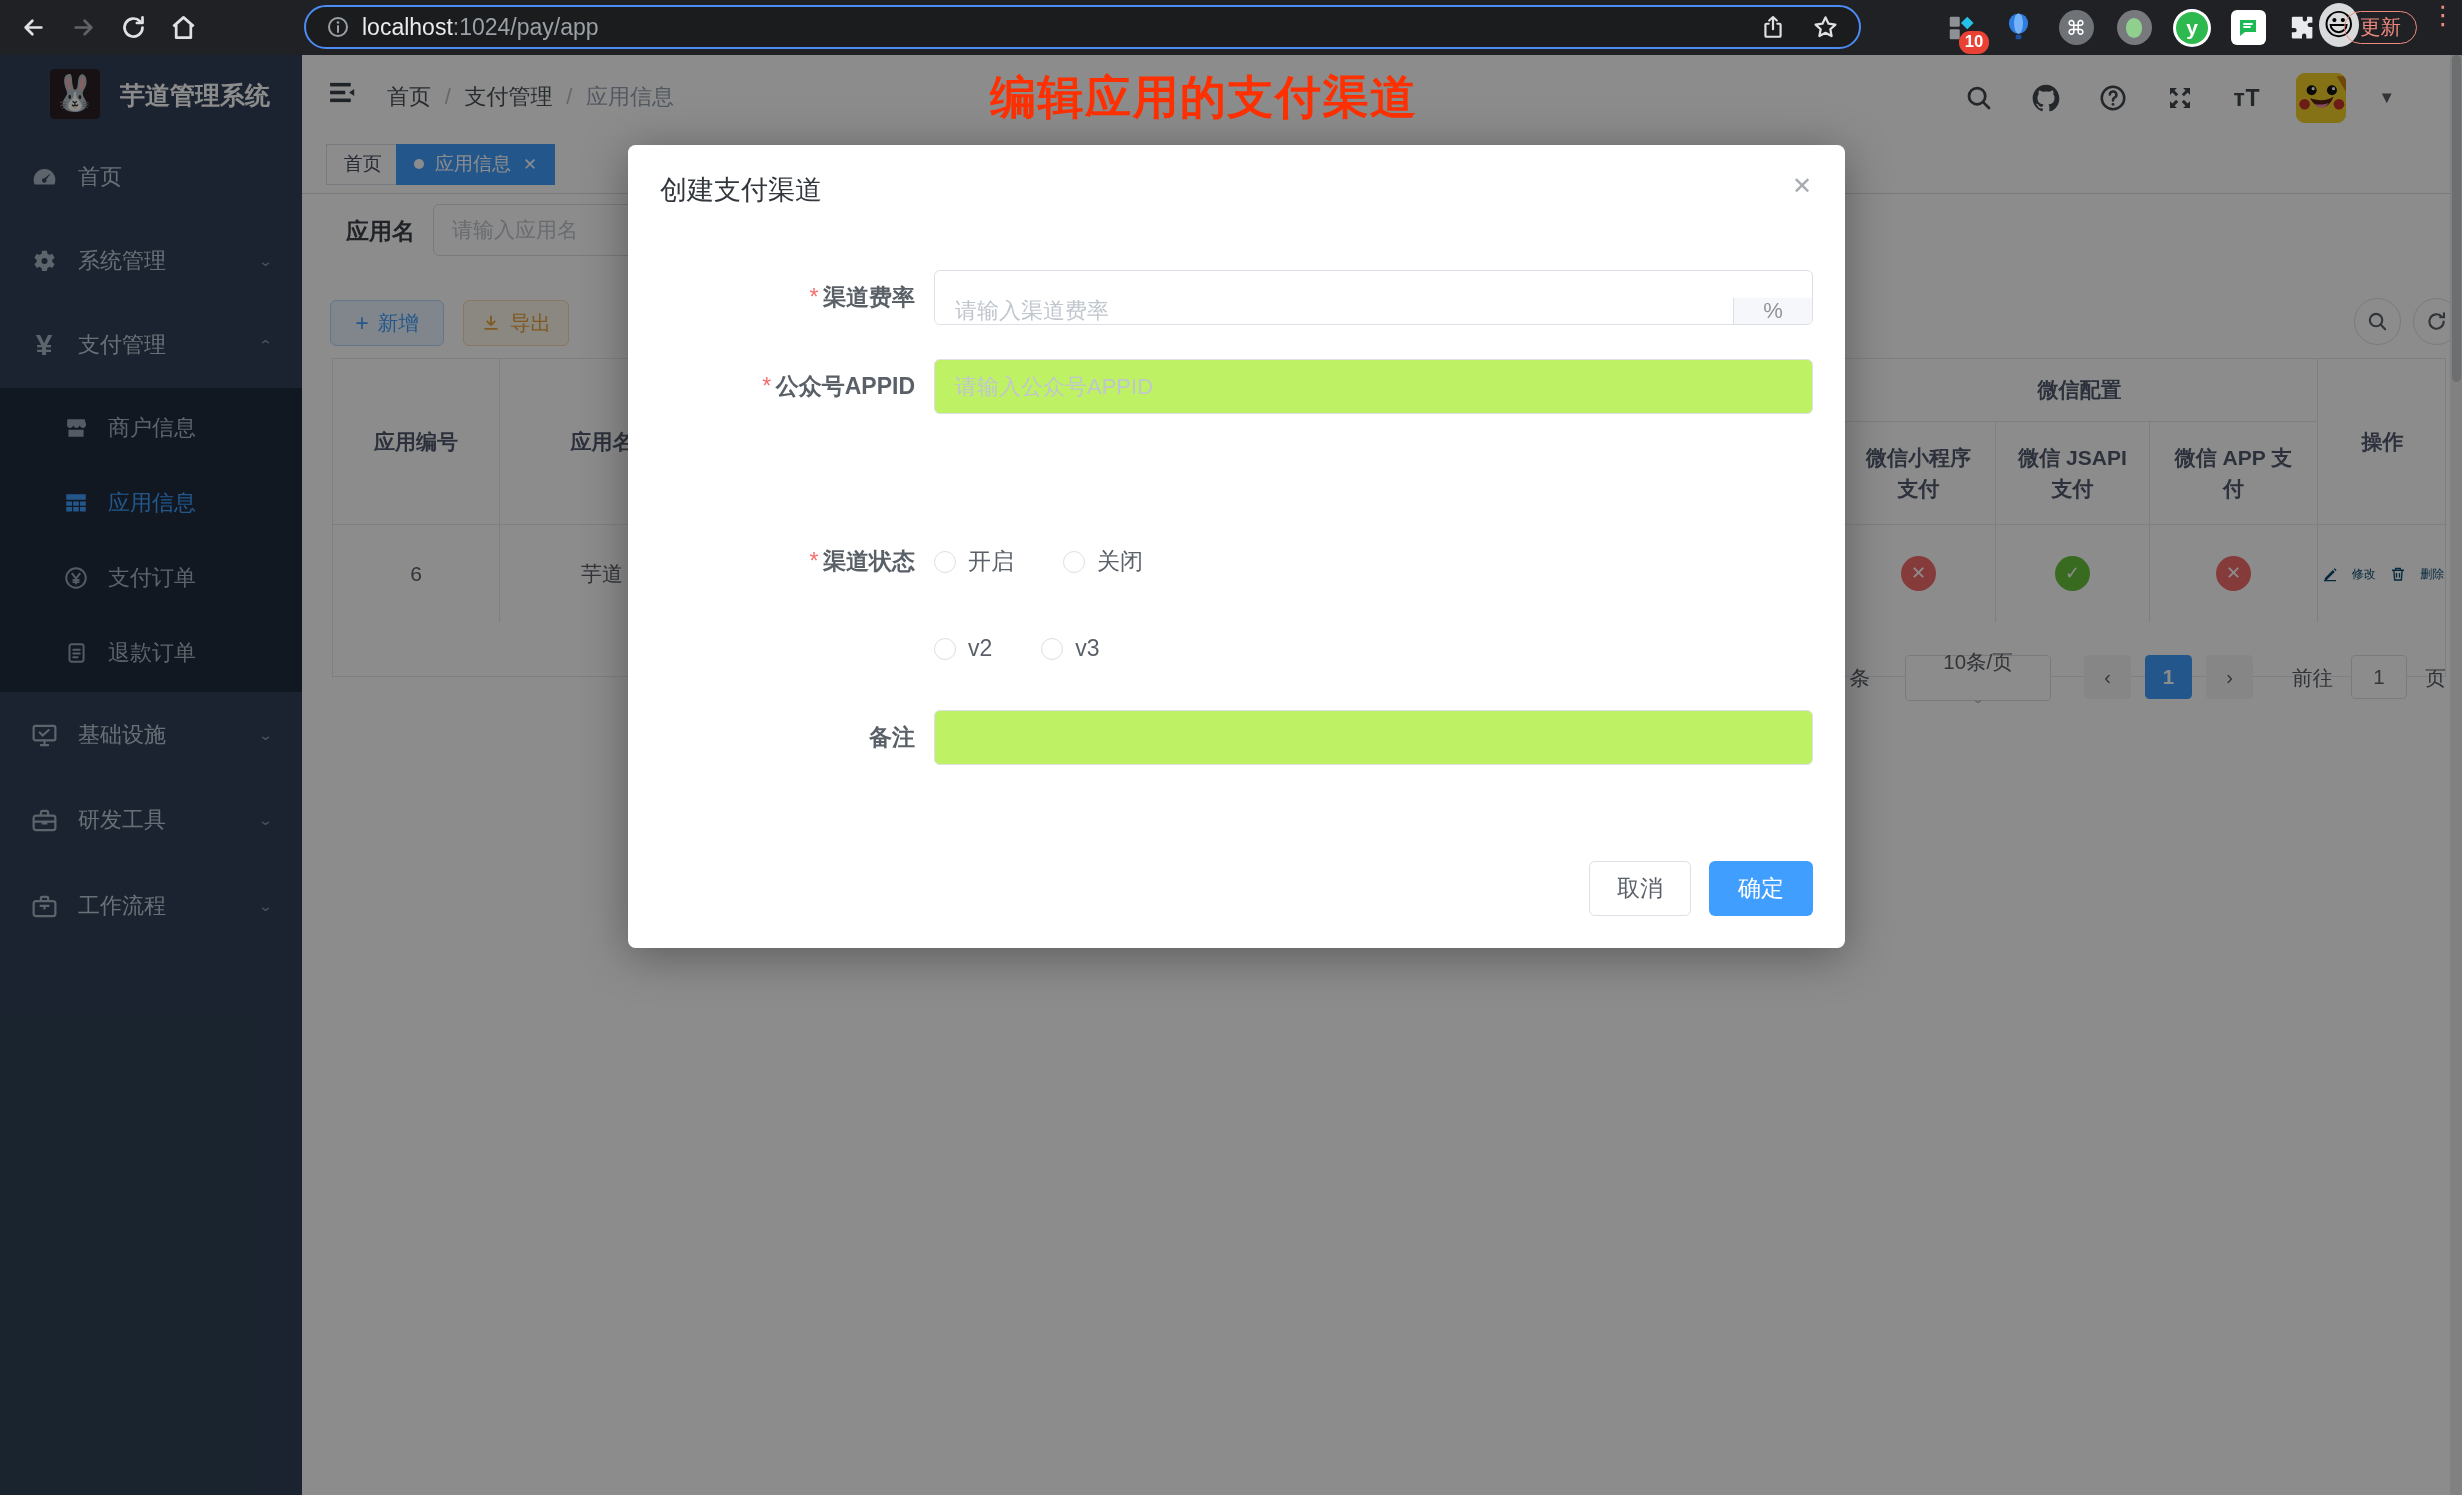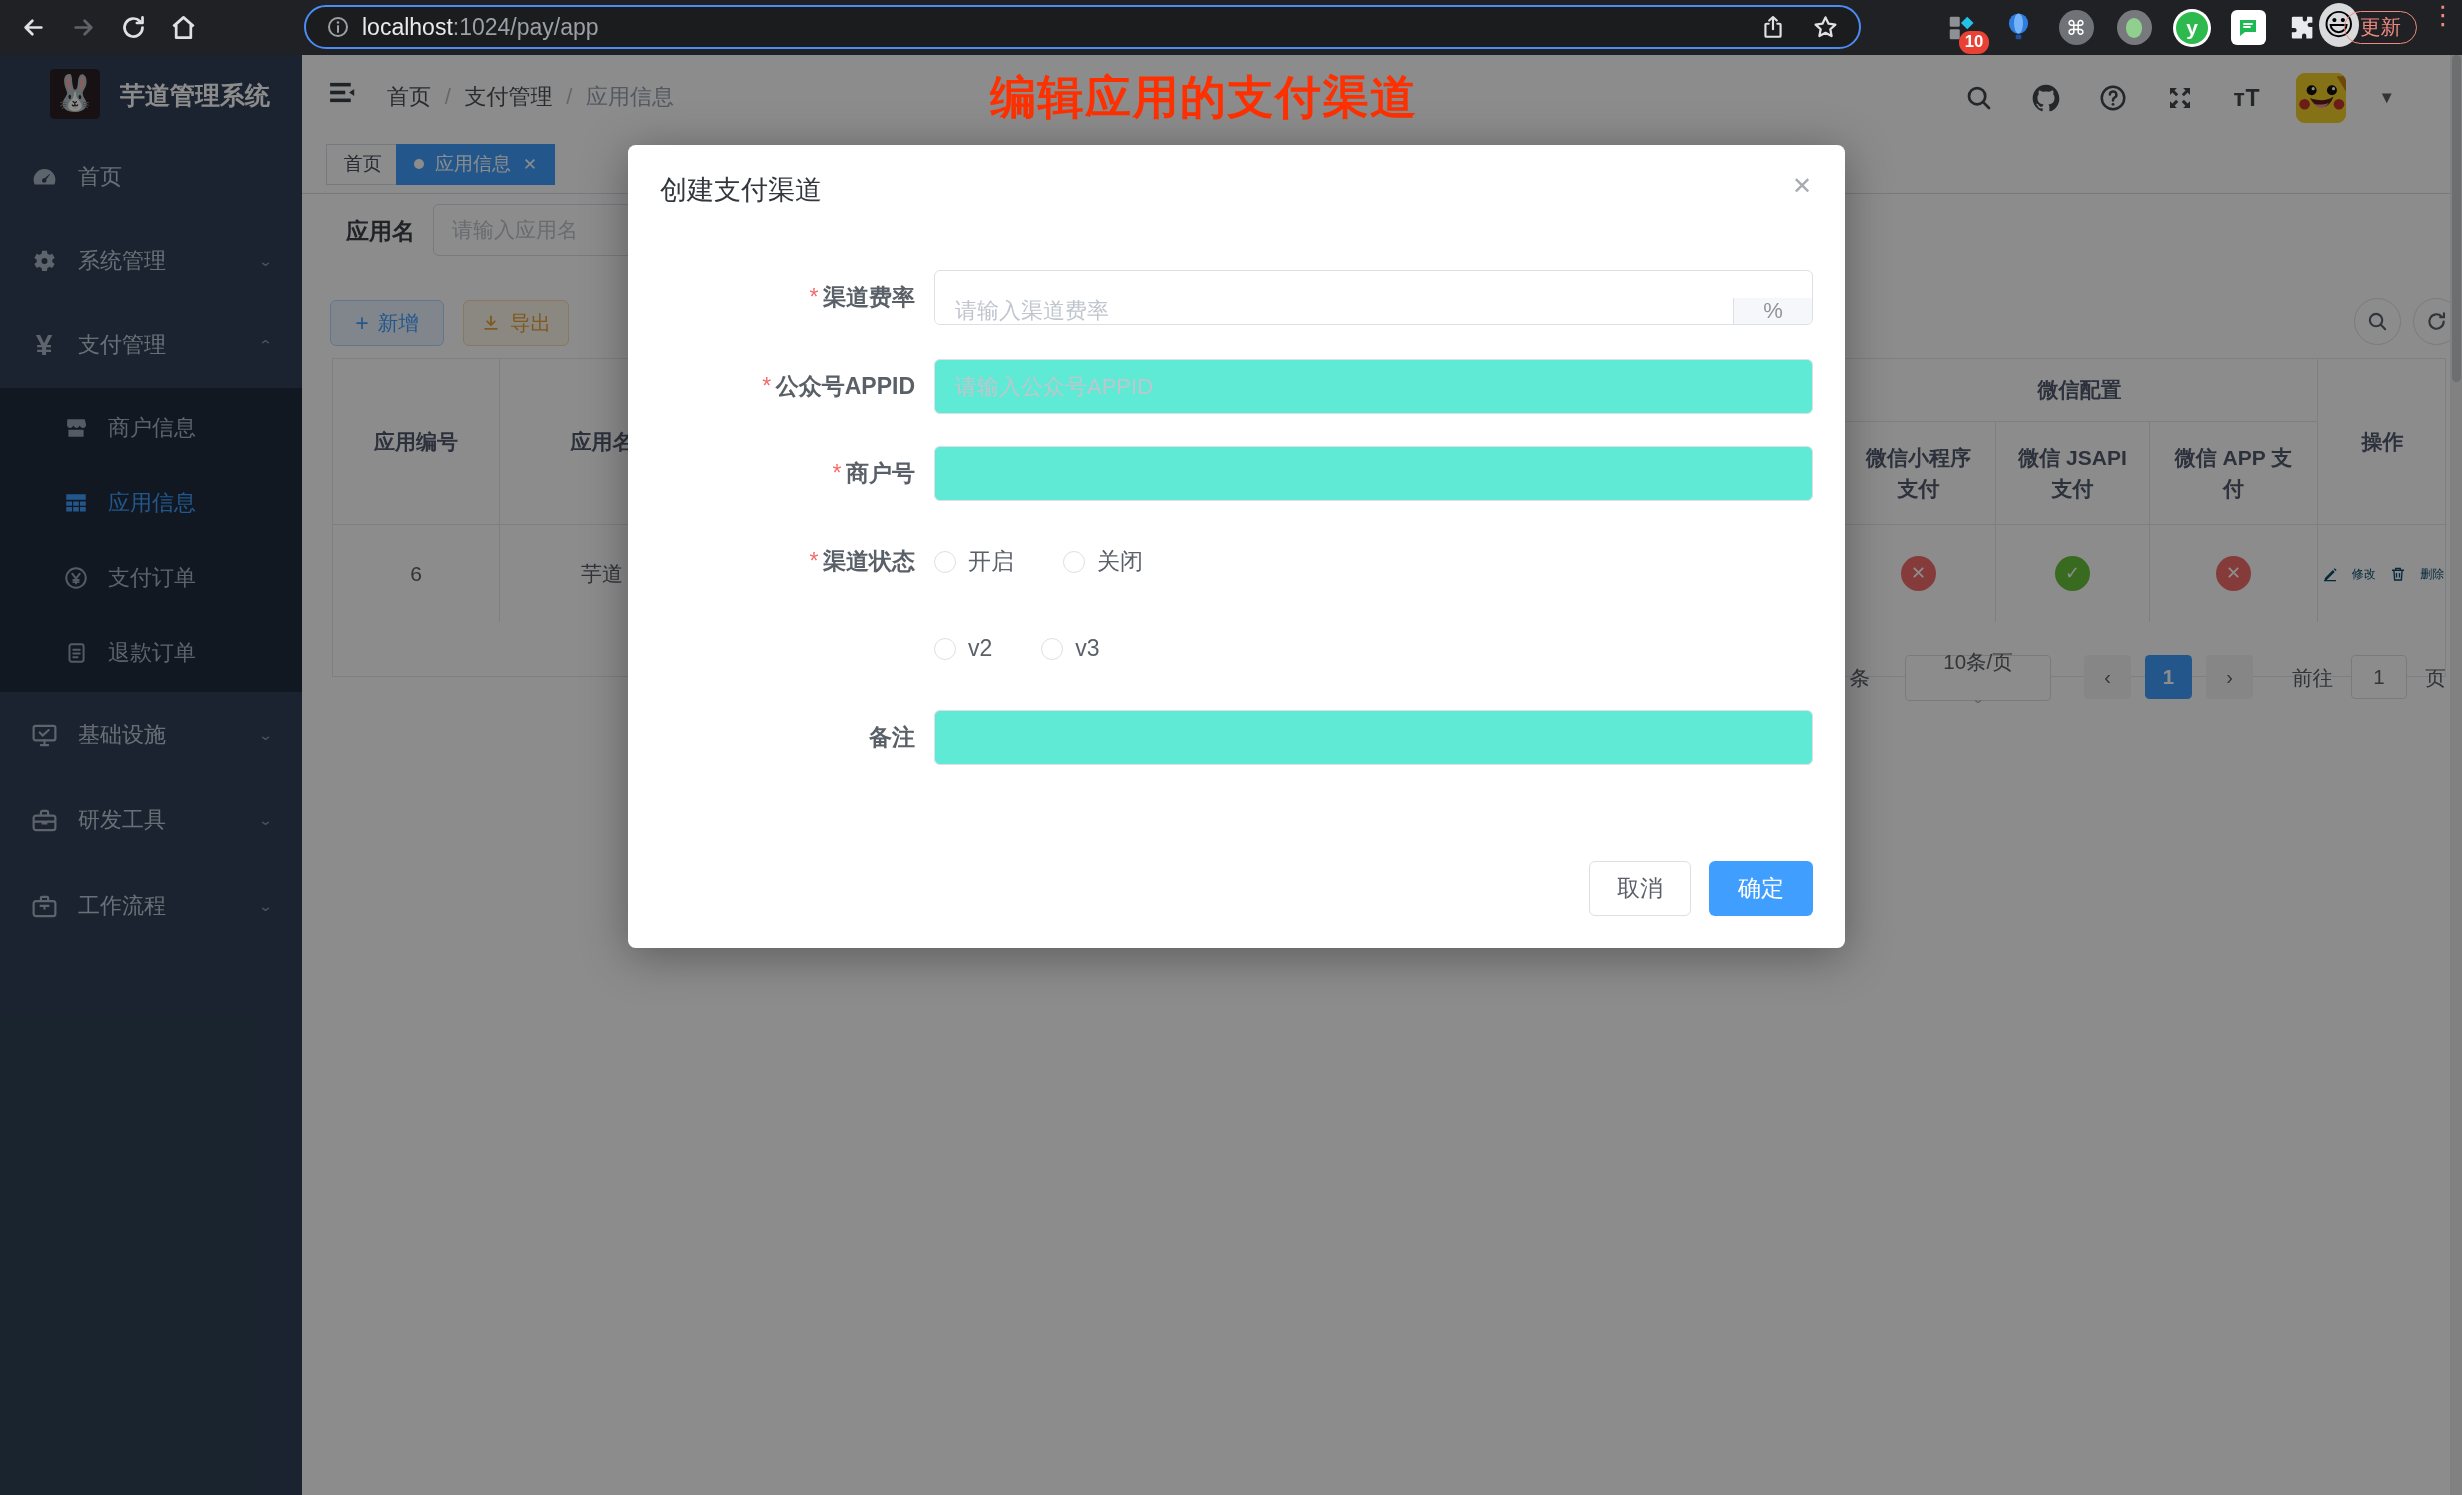--- a/index.html
+++ b/index.html
@@ -86,21 +86,21 @@
 
   
   .overlay { position:absolute; inset:0; background:rgba(0,0,0,0.45); z-index:50; }
   .modal { position:absolute; left:628px; top:90px; width:1217px; height:803px; background:#fff; border-radius:7.6px; box-shadow:0 7.6px 46px rgba(0,0,0,.35); z-index:60; }
   .m-title { position:absolute; left:32px; top:27px; font-size:27px; color:#32373d; }
   .m-close { position:absolute; right:33px; top:27px; font-size:24px; color:#a8abb2; cursor:pointer; }
   .f-row { position:absolute; left:0; width:1217px; height:55px; }
   .f-label { position:absolute; left:0; top:0; width:287px; height:55px; display:flex; align-items:center; justify-content:flex-end; font-size:23px; color:#5a6068; font-weight:bold; white-space:nowrap; }
   .f-label.req::before { content:"* "; color:#f56c6c; margin-right:4.6px; font-weight:normal; }
   .f-ctrl { position:absolute; left:306px; top:0; width:879px; height:55px; }
-  .f-input { width:100%; height:55px; border:0.8px solid #dcdfe6; border-radius:6px; font-size:22px; color:#606266; padding:12px 20px; background:#5eead4; font-family:inherit; }
+  .f-input { width:100%; height:55px; border:0.8px solid #dcdfe6; border-radius:6px; font-size:22px; color:#606266; padding:12px 20px; background:#bef264; font-family:inherit; }
   .f-input::placeholder { color:#c0c6ce; }
   .grp { display:flex; width:100%; height:55px; border:0.8px solid #dcdfe6; border-radius:6px; overflow:hidden; background:#fff;align-items:flex-end; }
   .grp input { flex:1; border:none; outline:none; font-size:22px; color:#606266; padding:0 20px; font-family:inherit; }
   .grp input::placeholder { color:#c0c6ce; }
   .grp .suffix { width:79px; background:#f5f7fa; border-left:0.8px solid #dcdfe6; display:flex; align-items:center; justify-content:center; color:#909399; font-size:22px; }
   .radio-row { display:flex; align-items:center; height:55px; gap:49px; }
   .radio { display:flex; align-items:center; gap:12px; font-size:23px; color:#5a6068; cursor:pointer; }
   .radio .rb { width:22px; height:22px; border:1.5px solid #dcdfe6; border-radius:50%; background:#fff; }
   .m-btn { position:absolute; top:716px; height:55px; border-radius:6px; font-size:23px; display:flex; align-items:center; justify-content:center; cursor:pointer; }
   .m-cancel { left:961px; width:102px; border:0.8px solid #dcdfe6; background:#fff; color:#5a6068; }
@@ -506,26 +506,20 @@
       </div>
     </div>
 
     <div class="f-row" style="top:214px">
       <div class="f-label req">公众号APPID</div>
       <div class="f-ctrl">
         <input class="f-input" placeholder="请输入公众号APPID" style="">
       </div>
     </div>
 
-    <div class="f-row" style="top:301px">
-      <div class="f-label req">商户号</div>
-      <div class="f-ctrl">
-        <input class="f-input" value="" style="">
-      </div>
-    </div>
 
     <div class="f-row" style="top:389px">
       <div class="f-label req">渠道状态</div>
       <div class="f-ctrl radio-row">
         <span class="radio">
           <span class="rb"></span>
           <span>开启</span>
         </span>
         <span class="radio">
           <span class="rb"></span>

